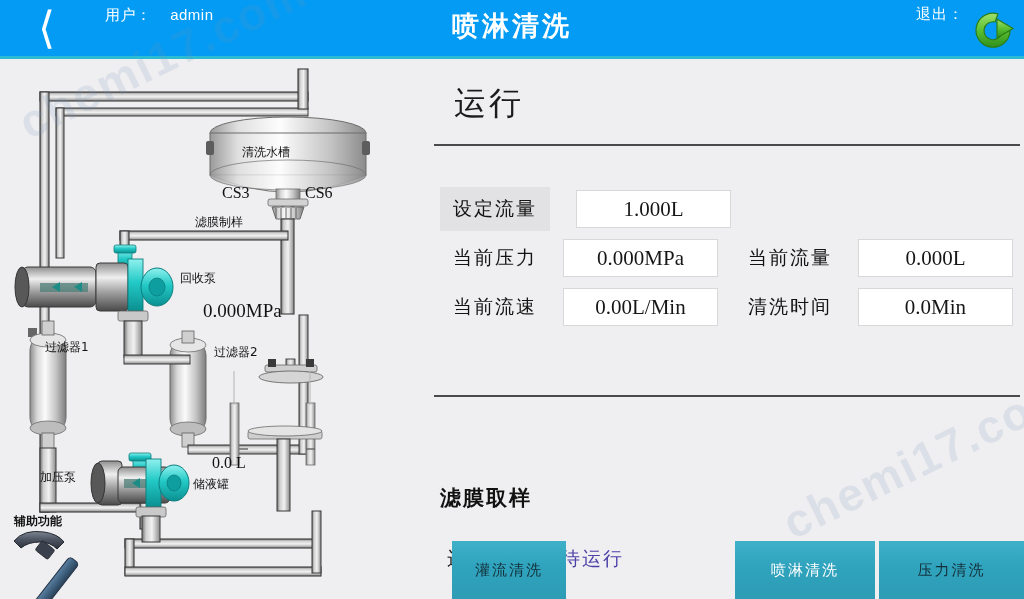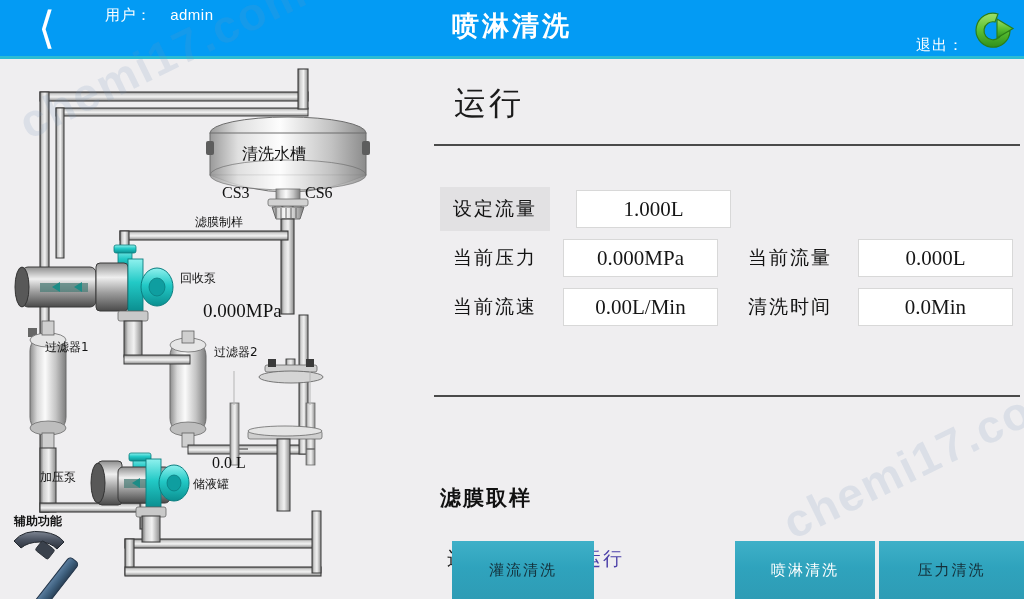--- a/index.html
+++ b/index.html
@@ -25,21 +25,21 @@
   .user-block { position: absolute; left: 105px; top: 6px; color: #fff; }
   .user-line1 { font-size: 15px; letter-spacing: .5px; white-space: nowrap; }
   .user-line1 .uval { margin-left: 14px; }
   .user-line2 { font-size: 16px; margin-top: 4px; white-space: nowrap; }
   .user-line2 .tval { margin-left: 14px; }
   .app-title {
     position: absolute; left: 0; top: 8px; width: 1024px; text-align: center;
     color: #ffffff; font-size: 27px; font-weight: bold; letter-spacing: 3px;
     font-family: "DejaVu Sans", sans-serif;
   }
-  .exit-wrap { position: absolute; right: 6px; top: 5px; height: 50px; display: flex; align-items: flex-end; }
+  .exit-wrap { position: absolute; right: 6px; top: 5px; height: 50px; display: flex; align-items: flex-start; }
   .exit-label { color: #fff; font-size: 15px; margin-right: 4px; letter-spacing: 1px; }
   .exit-icon { width: 50px; height: 50px; display: block; }
 
   
   .diagram { position: absolute; left: 0; top: 59px; width: 430px; height: 540px; }
   .diagram svg { display: block; }
   .dlabel {
     position: absolute; font-size: 12px; color: #121212; white-space: nowrap;
     font-family: "DejaVu Sans", sans-serif;
   }
@@ -97,21 +97,21 @@
   
   .btn {
     position: absolute; bottom: 0; height: 58px;
     background: linear-gradient(180deg, #3fb0c8 0%, #2fa3bd 45%, #2e9cb5 100%);
     display: flex; align-items: center; justify-content: center;
     font-size: 15px; letter-spacing: 2px; cursor: pointer;
     font-family: "DejaVu Sans", sans-serif;
   }
   .btn.dark { color: #14303a; }
   .btn.light { color: #ffffff; }
-  #btn-perfusion { left: 452px; width: 142px; }
+  #btn-perfusion { left: 452px; width: 114px; }
   #btn-spray     { left: 735px; width: 142px; border-right: 2px solid #eef0f0; }
   #btn-pressure  { left: 879px; width: 145px; }
 
   
   .wm {
     position: absolute; color: rgba(120,150,185,0.16);
     font-size: 46px; font-weight: bold; letter-spacing: 2px;
     font-family: "Liberation Sans", sans-serif;
     transform: rotate(-26deg); pointer-events: none; white-space: nowrap;
   }
@@ -314,21 +314,21 @@
         <rect x="142" y="457" width="18" height="26" fill="url(#pipeV)" stroke="#3b3b3b" stroke-width="1"></rect>
       </g>
 
       <g transform="translate(6,470)">
         <path d="M8 12 q10 -12 30 -9 q14 2 20 10 l-7 7 q-7 -7 -17 -7 q-12 0 -19 6 z" fill="url(#hammerH)" stroke="#23282f" stroke-width="1"></path>
         <rect x="31" y="15" width="16" height="12" rx="2" transform="rotate(38 39 21)" fill="#3a414c" stroke="#23282f" stroke-width="0.8"></rect>
         <rect x="36" y="22" width="12" height="86" rx="4" transform="rotate(38 42 65)" fill="url(#hammerW)" stroke="#23354a" stroke-width="1"></rect>
       </g>
     </svg>
 
-    <div class="dlabel" style="left:242px; top:85px; font-size:16px;">清洗水槽</div>
+    <div class="dlabel" style="left:242px; top:85px; font-size:12px;">清洗水槽</div>
     <div class="dlabel mono" style="left:222px; top:125px;">CS3</div>
     <div class="dlabel mono" style="left:305px; top:125px;">CS6</div>
     <div class="dlabel" style="left:195px; top:155px;">滤膜制样</div>
     <div class="dlabel" style="left:180px; top:211px;">回收泵</div>
     <div class="dlabel big" style="left:203px; top:241px;">0.000MPa</div>
     <div class="dlabel" style="left:45px; top:280px;">过滤器1</div>
     <div class="dlabel" style="left:214px; top:285px;">过滤器2</div>
     <div class="dlabel" style="left:40px; top:410px;">加压泵</div>
     <div class="dlabel mono" style="left:212px; top:395px;">0.0 L</div>
     <div class="dlabel" style="left:193px; top:417px;text-align:right;">储液罐</div>

